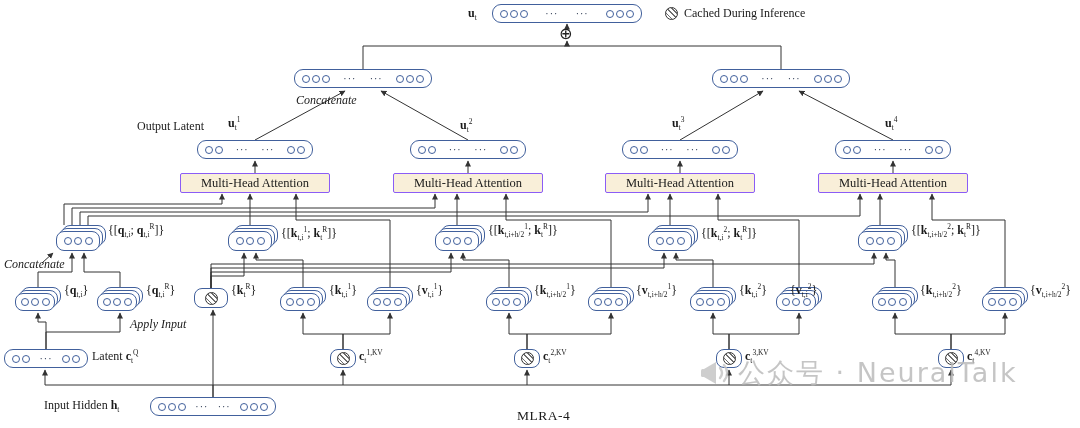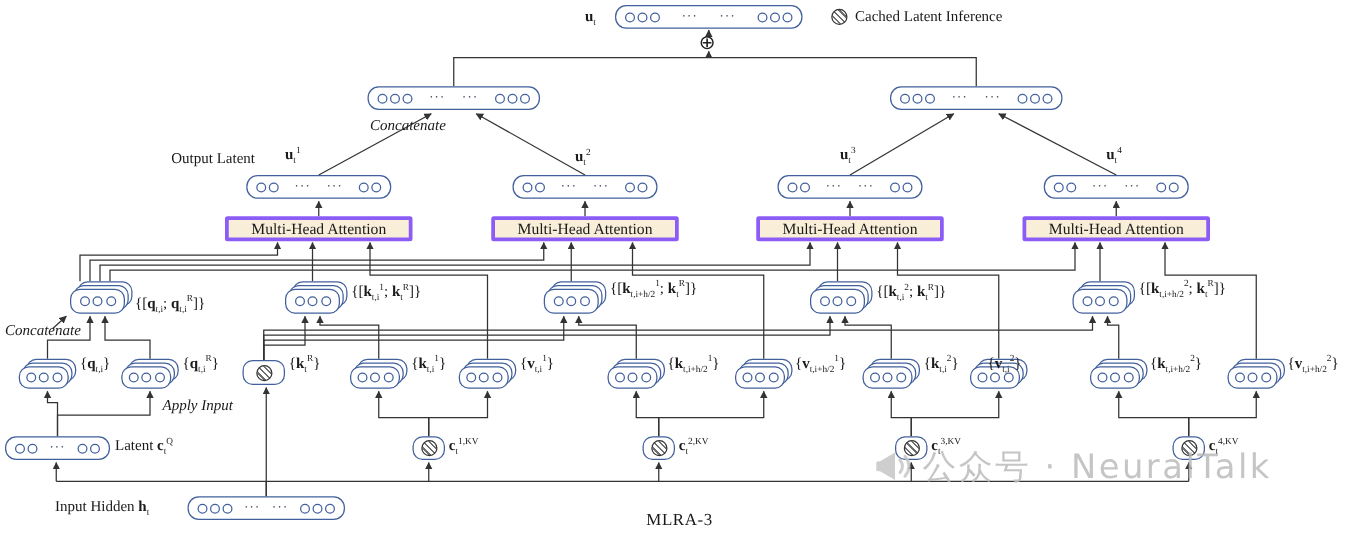--- a/index.html
+++ b/index.html
@@ -10,21 +10,21 @@
         border:1.3px solid #41609c;border-radius:9px;background:#fff;padding:0 7px;height:19px}
   .cg{display:flex;gap:2px;align-items:center}
   .c{width:8px;height:8px;border-radius:50%;border:1.2px solid #41609c;background:#fff;flex:0 0 auto;display:inline-block}
   .dots{font-size:10px;color:#16243f;letter-spacing:1px;line-height:1}
   .stack{position:absolute;z-index:2}
   .layer{position:absolute;border:1.2px solid #41609c;border-radius:8px;background:#fff}
   .layer.front{display:flex;align-items:center;justify-content:center;gap:2.5px}
   .lbl{position:absolute;z-index:3;font-size:12px;white-space:nowrap;line-height:1.15}
   .it{font-style:italic}
   .mha{position:absolute;z-index:2;display:flex;align-items:center;justify-content:center;
-       border:3px solid #8b5cf6;background:#f9efd9;font-size:12.5px;height:20px;width:150px;border-radius:2px}
+       border:1px solid #8b5cf6;background:#f9efd9;font-size:12.5px;height:20px;width:150px;border-radius:2px}
   .hrect{position:absolute;z-index:2;display:flex;align-items:center;justify-content:center;
          border:1.3px solid #41609c;border-radius:8px;background:#fff}
   .hatch{width:13px;height:13px;border-radius:50%;border:1px solid #333;flex:0 0 auto;display:inline-block;
          background:repeating-linear-gradient(45deg,#6e6e6e 0 1.3px,#ffffff 1.3px 3.6px)}
   sub,sup{font-size:0.62em;line-height:0}
   .plus{position:absolute;z-index:3;font-family:"DejaVu Sans",sans-serif;font-size:16px;color:#222}
   .caption{position:absolute;z-index:3;font-size:13.5px;letter-spacing:.5px}
   .wm{position:absolute;z-index:5;display:flex;align-items:center;gap:6px;color:#bcbcbc;opacity:.85;
       font-family:"DejaVu Sans","Liberation Sans",sans-serif;font-size:27px;letter-spacing:2px}
 </style>
@@ -119,21 +119,21 @@
       <span class="dots">···</span>
       <span class="cg">
         <span class="c"></span>
         <span class="c"></span>
         <span class="c"></span>
       </span>
     </div>
   <span class="plus" style="left:559px;top:24px">⊕</span>
 
   <span class="hatch" style="position:absolute;left:665px;top:7px;z-index:3"></span>
-  <span class="lbl" style="left:684px;top:7px">Cached Latent Inference</span>
+  <span class="lbl" style="left:684px;top:7px">Cached During Inference</span>
 
   <div class="crow" style="left:294px;top:69px;width:138px">
       <span class="cg">
         <span class="c"></span>
         <span class="c"></span>
         <span class="c"></span>
       </span>
       <span class="dots">···</span>
       <span class="dots">···</span>
       <span class="cg">
@@ -255,21 +255,21 @@
     </div>
   <div class="stack" style="left: 858px; top: 225px; width: 50px; height: 26px;">
       <div class="layer" style="left: 6px; top: 0px; width: 44px; height: 20px;"></div>
       <div class="layer" style="left: 3px; top: 3px; width: 44px; height: 20px;"></div>
       <div class="layer front" style="left: 0px; top: 6px; width: 44px; height: 20px;">
         <span class="c"></span>
         <span class="c"></span>
         <span class="c"></span>
       </div>
     </div>
-  <span class="lbl" style="left:108px;top:236px">{[<b>q</b><sub>t,i</sub>; <b>q</b><sub>t,i</sub><sup>R</sup>]}</span>
+  <span class="lbl" style="left:108px;top:224px">{[<b>q</b><sub>t,i</sub>; <b>q</b><sub>t,i</sub><sup>R</sup>]}</span>
   <span class="lbl" style="left:281px;top:227px">{[<b>k</b><sub>t,i</sub><sup>1</sup>; <b>k</b><sub>t</sub><sup>R</sup>]}</span>
   <span class="lbl" style="left:488px;top:224px">{[<b>k</b><sub>t,i+h/2</sub><sup>1</sup>; <b>k</b><sub>t</sub><sup>R</sup>]}</span>
   <span class="lbl" style="left:701px;top:227px">{[<b>k</b><sub>t,i</sub><sup>2</sup>; <b>k</b><sub>t</sub><sup>R</sup>]}</span>
   <span class="lbl" style="left:911px;top:224px">{[<b>k</b><sub>t,i+h/2</sub><sup>2</sup>; <b>k</b><sub>t</sub><sup>R</sup>]}</span>
   <span class="lbl it" style="left:4px;top:258px">Concatenate</span>
 
   <div class="stack" style="left: 15px; top: 287px; width: 46px; height: 24px;">
       <div class="layer" style="left: 6px; top: 0px; width: 40px; height: 18px;"></div>
       <div class="layer" style="left: 3px; top: 3px; width: 40px; height: 18px;"></div>
       <div class="layer front" style="left: 0px; top: 6px; width: 40px; height: 18px;">
@@ -415,21 +415,21 @@
       </span>
       <span class="dots">···</span>
       <span class="dots">···</span>
       <span class="cg">
         <span class="c"></span>
         <span class="c"></span>
         <span class="c"></span>
       </span>
     </div>
 
-  <span class="caption" style="left:517px;top:408px">MLRA-3</span>
+  <span class="caption" style="left:517px;top:408px">MLRA-4</span>
 
   <div class="wm" style="left:698px;top:355px">
     <svg width="34" height="32" viewBox="0 0 34 32">
       <path d="M6 12 L18 5 L18 27 L6 20 Z" fill="#c6c6c6"></path>
       <rect x="3" y="12" width="4" height="8" rx="1.5" fill="#c6c6c6"></rect>
       <path d="M22 11 q4 5 0 10" stroke="#c6c6c6" stroke-width="2.4" fill="none" stroke-linecap="round"></path>
       <path d="M26 8 q6.5 8 0 16" stroke="#c6c6c6" stroke-width="2.4" fill="none" stroke-linecap="round"></path>
     </svg>
     <span>公众号 · NeuralTalk</span>
   </div>

